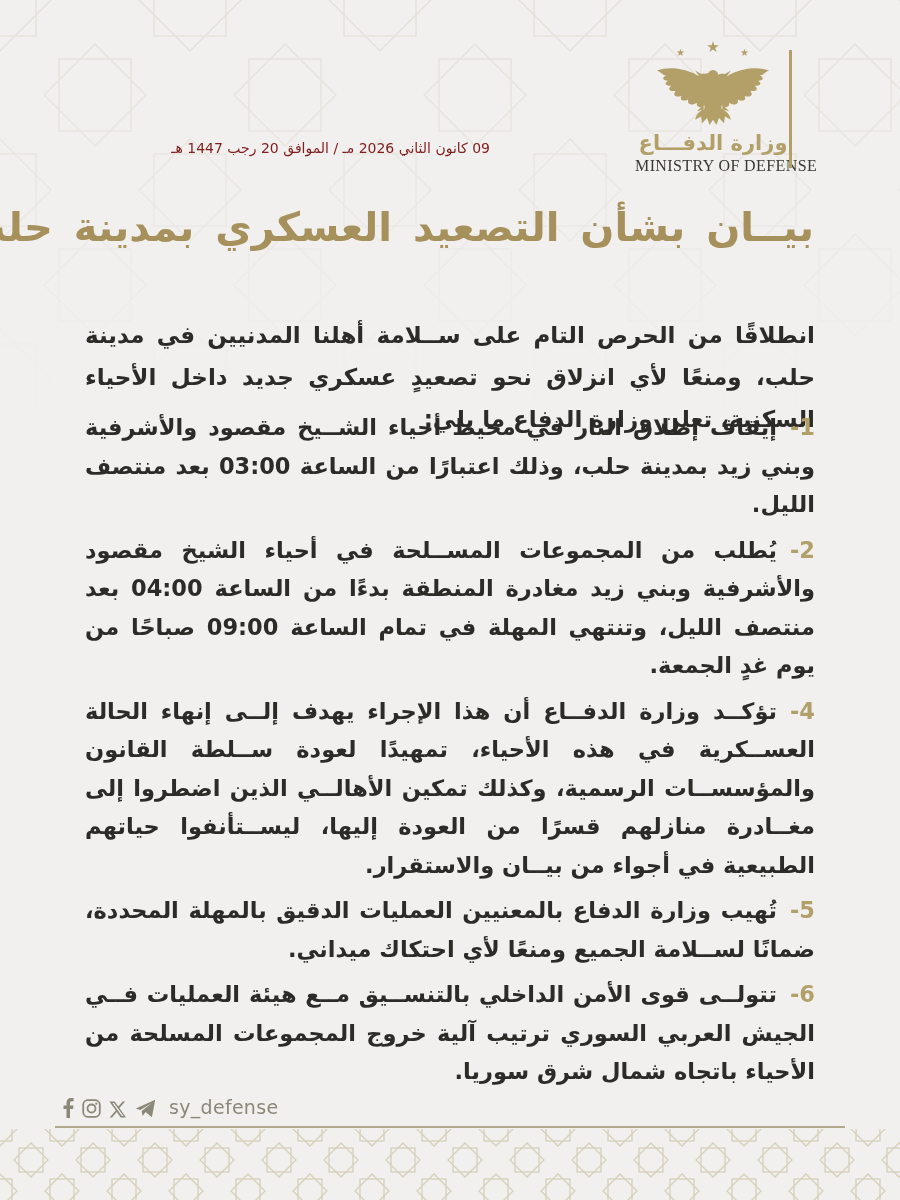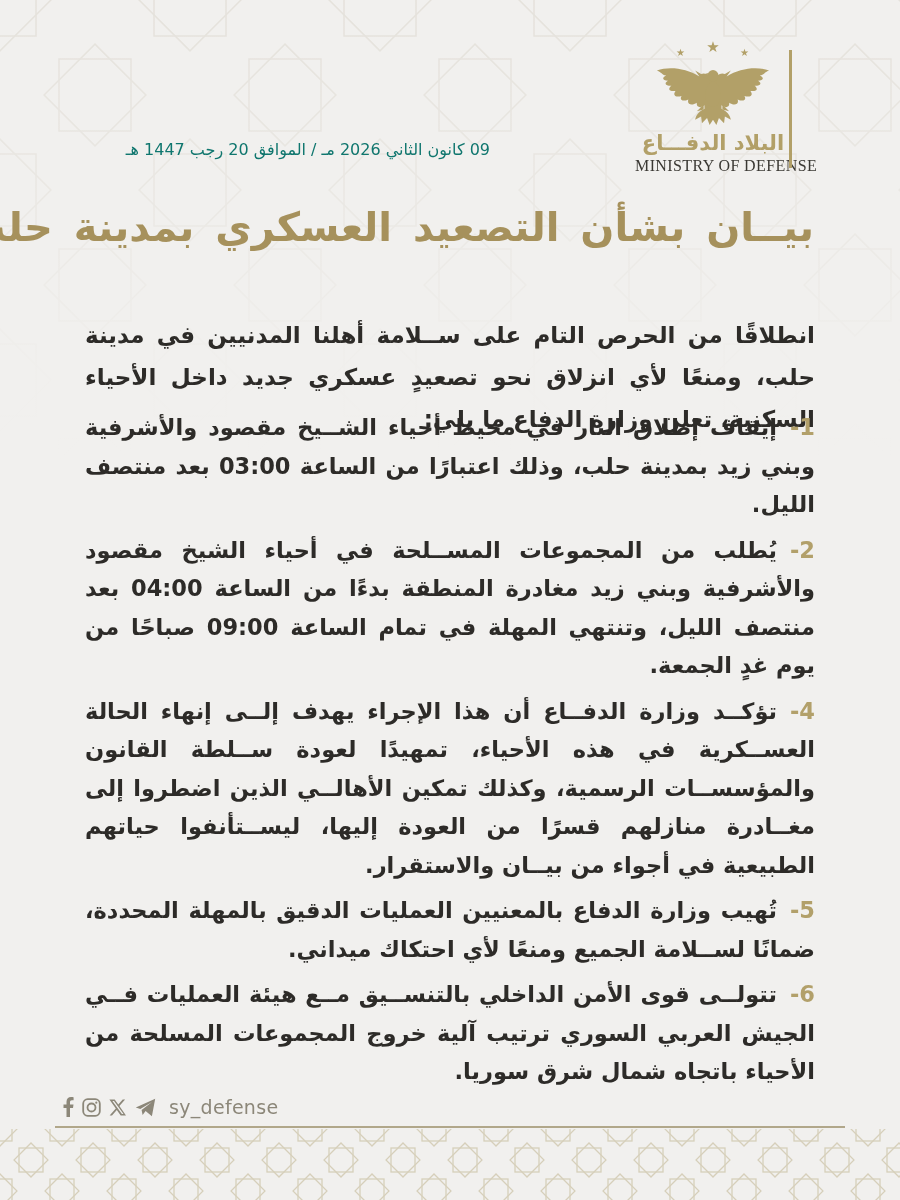--- a/index.html
+++ b/index.html
@@ -33,22 +33,22 @@
     line-height:24px; margin-top:1px; white-space:nowrap;
   }
   .ministry-en{
     font-family:"Liberation Serif", serif; font-size:16px; color:#3a3833;
     letter-spacing:0.4px; white-space:nowrap; line-height:20px; margin-top:1px;
   }
   .vline{position:absolute; left:789px; top:50px; width:3px; height:118px; background:#b2a068;}
   
   .date-line{
     position:absolute; left:85px; top:140px; width:405px;
-    direction:rtl; text-align:right; font-size:16px; font-weight:500;
-    color:#0f766e; white-space:nowrap;
+    direction:rtl; text-align:right; font-size:14px; font-weight:500;
+    color:#7f1d1d; white-space:nowrap;
   }
   
   .stmt-title{
     position:absolute; right:86px; top:204px; width:726px;
     direction:rtl; text-align:right; white-space:nowrap;
     font-size:40px; font-weight:bold; color:#a6915c; word-spacing:7px;
   }
   
   .stmt-intro{
     position:absolute; right:85px; top:294px; width:730px;
@@ -58,21 +58,21 @@
   
   .stmt-list{position:absolute; right:85px; top:408px; width:730px; direction:rtl;}
   .stmt-item{
     margin:0 0 7px 0; text-align:justify;
     font-size:22.5px; font-weight:bold; line-height:38.5px; color:#2d2b28;
   }
   .item-marker{color:#b2a06a; padding-left:13px;}
   
   .footer-social{
     position:absolute; left:62px; top:1096px; height:22px;
-    display:flex; align-items:center; gap:8px; color:#8c8779;
+    display:flex; align-items:flex-end; gap:8px; color:#8c8779;
   }
   .footer-social .icon{display:flex; align-items:center;}
   .handle{
     font-size:19px; color:#8c8779; letter-spacing:0.3px; margin-left:5px;
     font-weight:500;
   }
   .footer-line{position:absolute; left:55px; top:1126px; width:790px; height:2px; background:#b1a78a;}
 </style>
 </head>
 <body>
@@ -145,21 +145,21 @@
             C129 22 131 19 125 16 C131 15 130 12 136 10
             C122 5 102 7 86 17 L91 10 L84 14
             C79 12 74 15 70 22 Z"></path>
           <circle cx="70" cy="16" r="6.5"></circle>
           <path d="M64 13 L54 16.5 L64 20 Z"></path>
           <ellipse cx="70" cy="38" rx="9" ry="15"></ellipse>
           <path d="M59 50 L51 58 L59 56 Z"></path>
           <path d="M81 50 L89 58 L81 56 Z"></path>
         </g>
       </svg>
-      <div class="ministry-ar">البلاد الدفـــاع</div>
+      <div class="ministry-ar">وزارة الدفـــاع</div>
       <div class="ministry-en">MINISTRY OF DEFENSE</div>
     </div>
     <div class="vline"></div>
 
     <div class="date-line">09 كانون الثاني 2026 مـ / الموافق 20 رجب 1447 هـ</div>
 
     <div class="stmt-title">بيــان بشأن التصعيد العسكري بمدينة حلب</div>
 
     <div class="stmt-intro">انطلاقًا من الحرص التام على ســلامة أهلنا المدنيين في مدينة حلب، ومنعًا لأي انزلاق نحو تصعيدٍ عسكري جديد داخل الأحياء السكنية، تعلن وزارة الدفاع ما يلي:</div>
 

